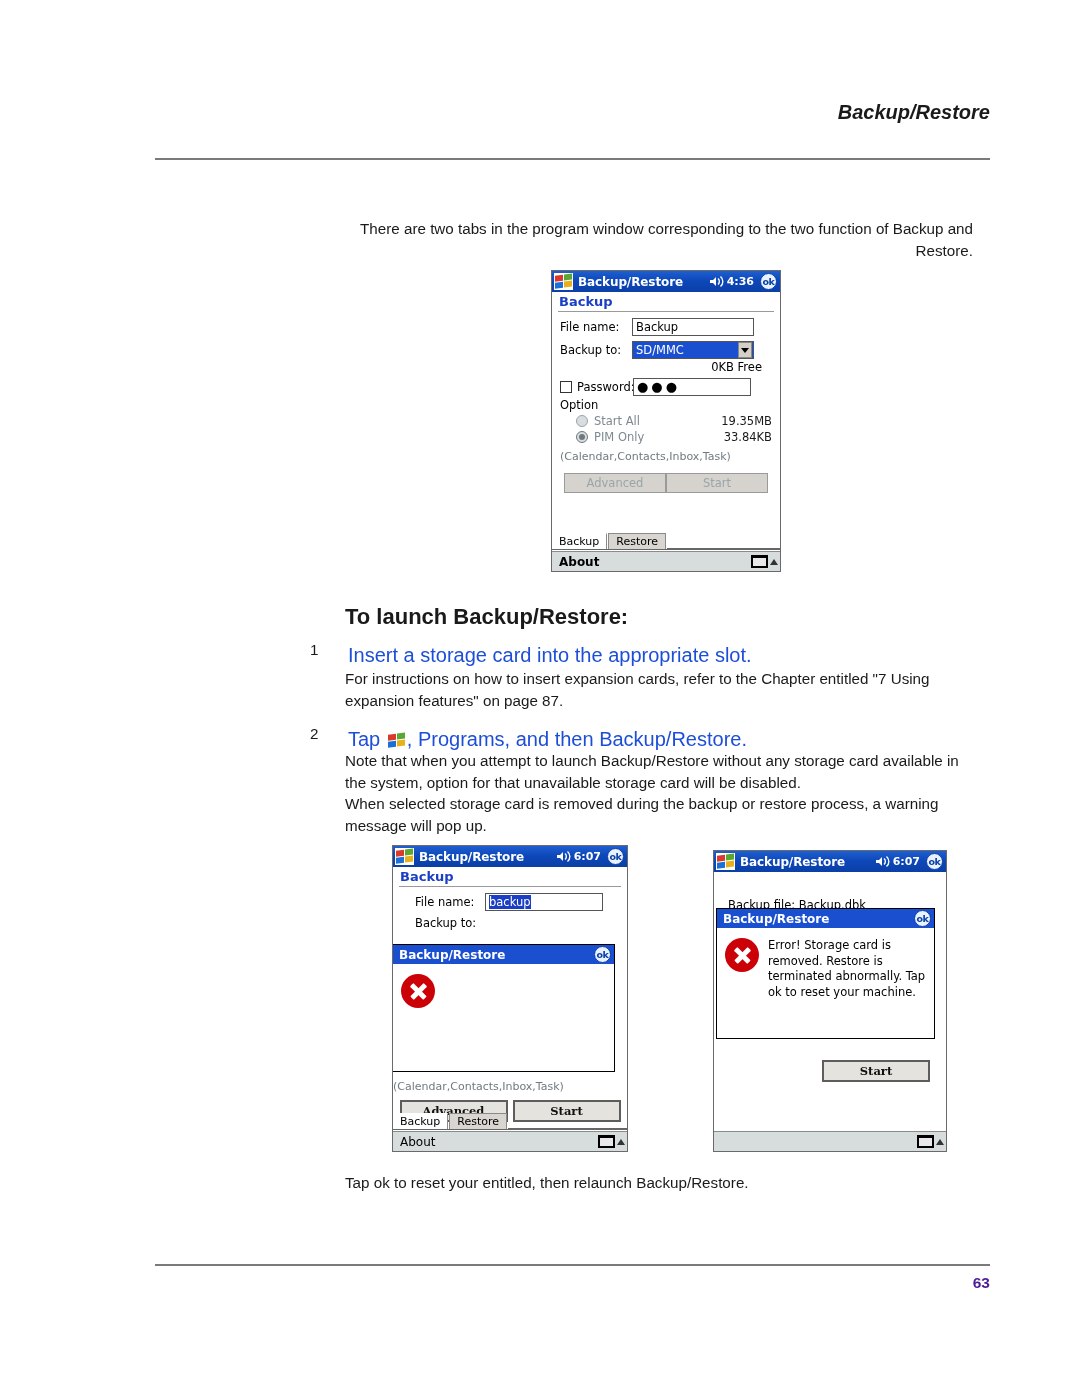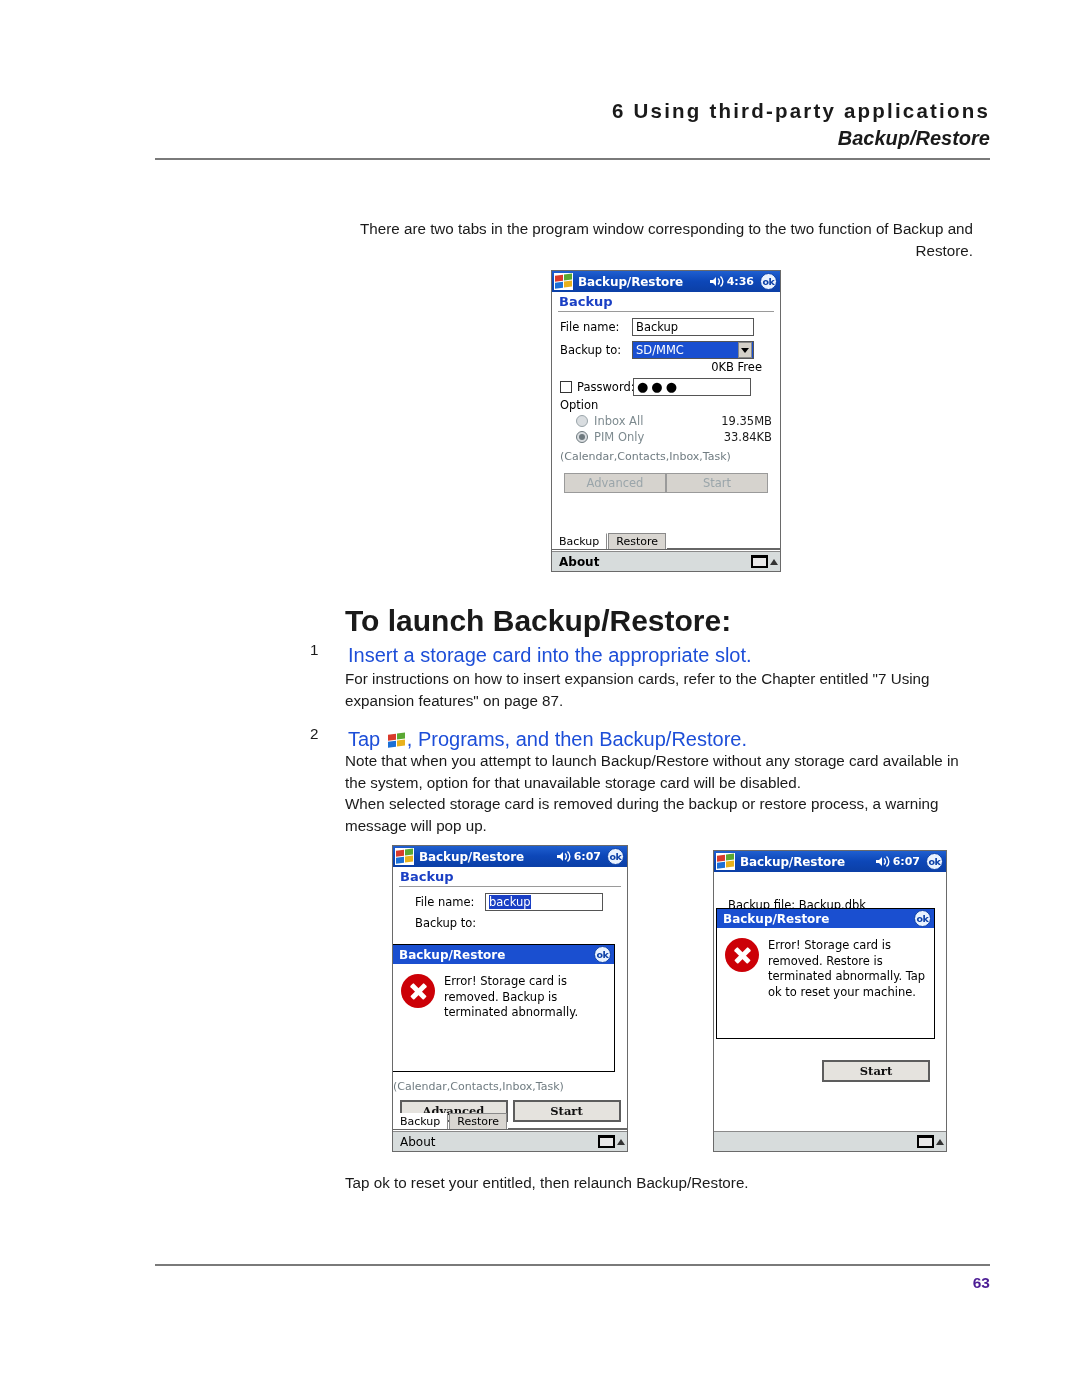--- a/index.html
+++ b/index.html
@@ -44,21 +44,21 @@
   
   .body-col { position: absolute; left: 345px; width: 628px; }
   p.para {
     margin: 0;
     font-size: 15.2px;
     line-height: 1.45;
     color: #1a1a1a;
   }
   h2.heading {
     margin: 0;
-    font-size: 30px;
+    font-size: 22px;
     font-weight: 600;
     color: #1a1a1a;
   }
   .list-item {
     position: absolute;
     display: flex;
     width: 645px;
   }
   .list-num {
     width: 38px;
@@ -261,21 +261,20 @@
   .err-icon::after  { transform: rotate(-45deg); }
   .err-text { font-size: 11.5px; line-height: 1.35; }
 
   .occl-line { font-size: 11.5px; }
   .sel-text { background: #1a3fc4; color: #fff; }
 </style>
 </head>
 <body>
 
 <div class="page-header">
-  <div class="chapter-title">6 Using third-party applications</div>
   <div class="section-title">Backup/Restore</div>
 </div>
 <div class="header-rule"></div>
 
 <div class="body-col" style="top:218px;text-align:right;">
   <p class="para">There are two tabs in the program window corresponding to the two function of Backup and Restore.</p>
 </div>
 
 <div class="pda" id="pda1" style="left:551px; top:270px; width:230px; height:302px; border:1px solid #6a6a6a;">
 
@@ -327,21 +326,21 @@
     <div class="row" style="margin-bottom:2px;">
       <span class="chk"></span>
       <span class="lbl" style="width:56px;">Password:</span>
       <span class="txtbox dots" style="width:118px;">●●●</span>
     </div>
 
     <div class="opt-label">Option</div>
 
     <div class="radio-row">
       <span class="radio"></span>
-      <span class="radio-name">Inbox All</span>
+      <span class="radio-name">Start All</span>
       <span class="radio-size">19.35MB</span>
     </div>
 
     <div class="radio-row">
       <span class="radio sel"></span>
       <span class="radio-name">PIM Only</span>
       <span class="radio-size">33.84KB</span>
     </div>
 
     <div class="pim-note">(Calendar,Contacts,Inbox,Task)</div>
@@ -440,21 +439,20 @@
     </div>
   </div>
 
   <div class="dlg" style="left:-1px; top:98px; width:223px; height:128px;">
     <div class="dlg-title">
       <span class="dlg-title-text">Backup/Restore</span>
       <span class="ok-btn">ok</span>
     </div>
     <div class="dlg-body">
       <span class="err-icon"></span>
-      <span class="err-text">Error! Storage card is removed. Backup is terminated abnormally.</span>
     </div>
   </div>
 
   <div style="position:absolute; left:0; right:0; top:228px;">
     <div class="pim-note">(Calendar,Contacts,Inbox,Task)</div>
     <div class="btn-row" style="margin-top:7px;">
       <span class="gbtn active">Advanced</span>
       <span class="gbtn active">Start</span>
     </div>
   </div>

